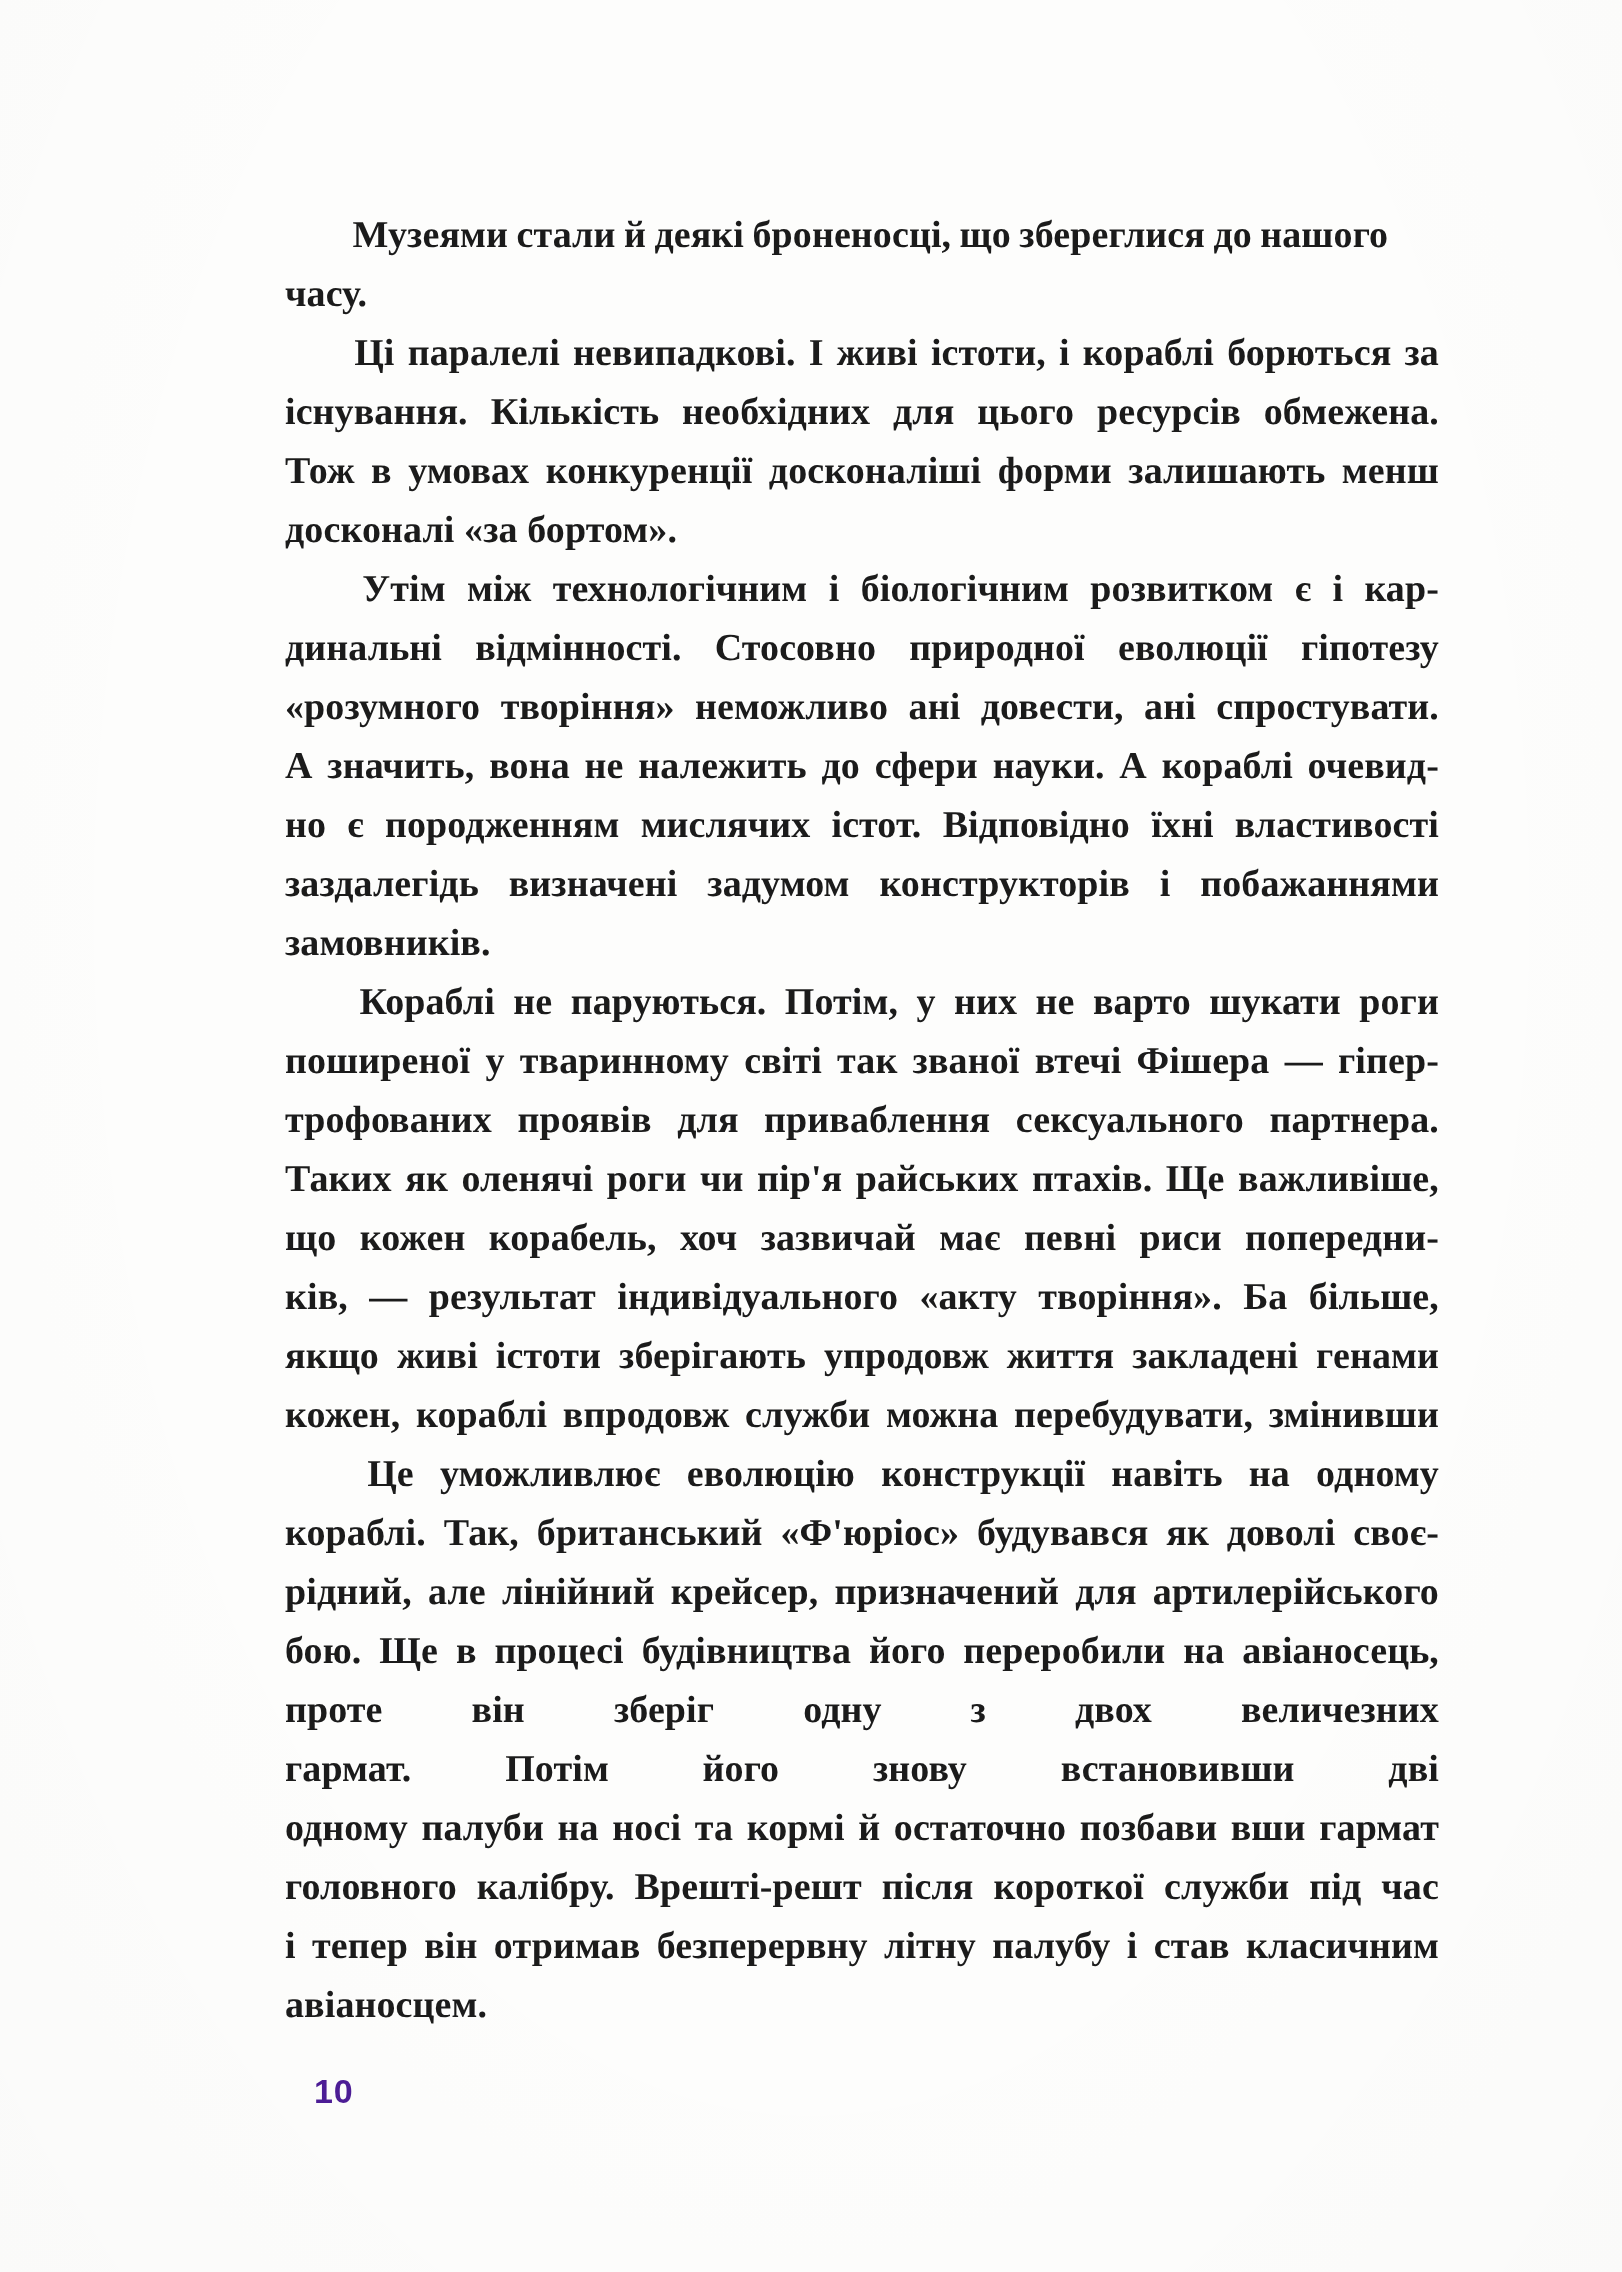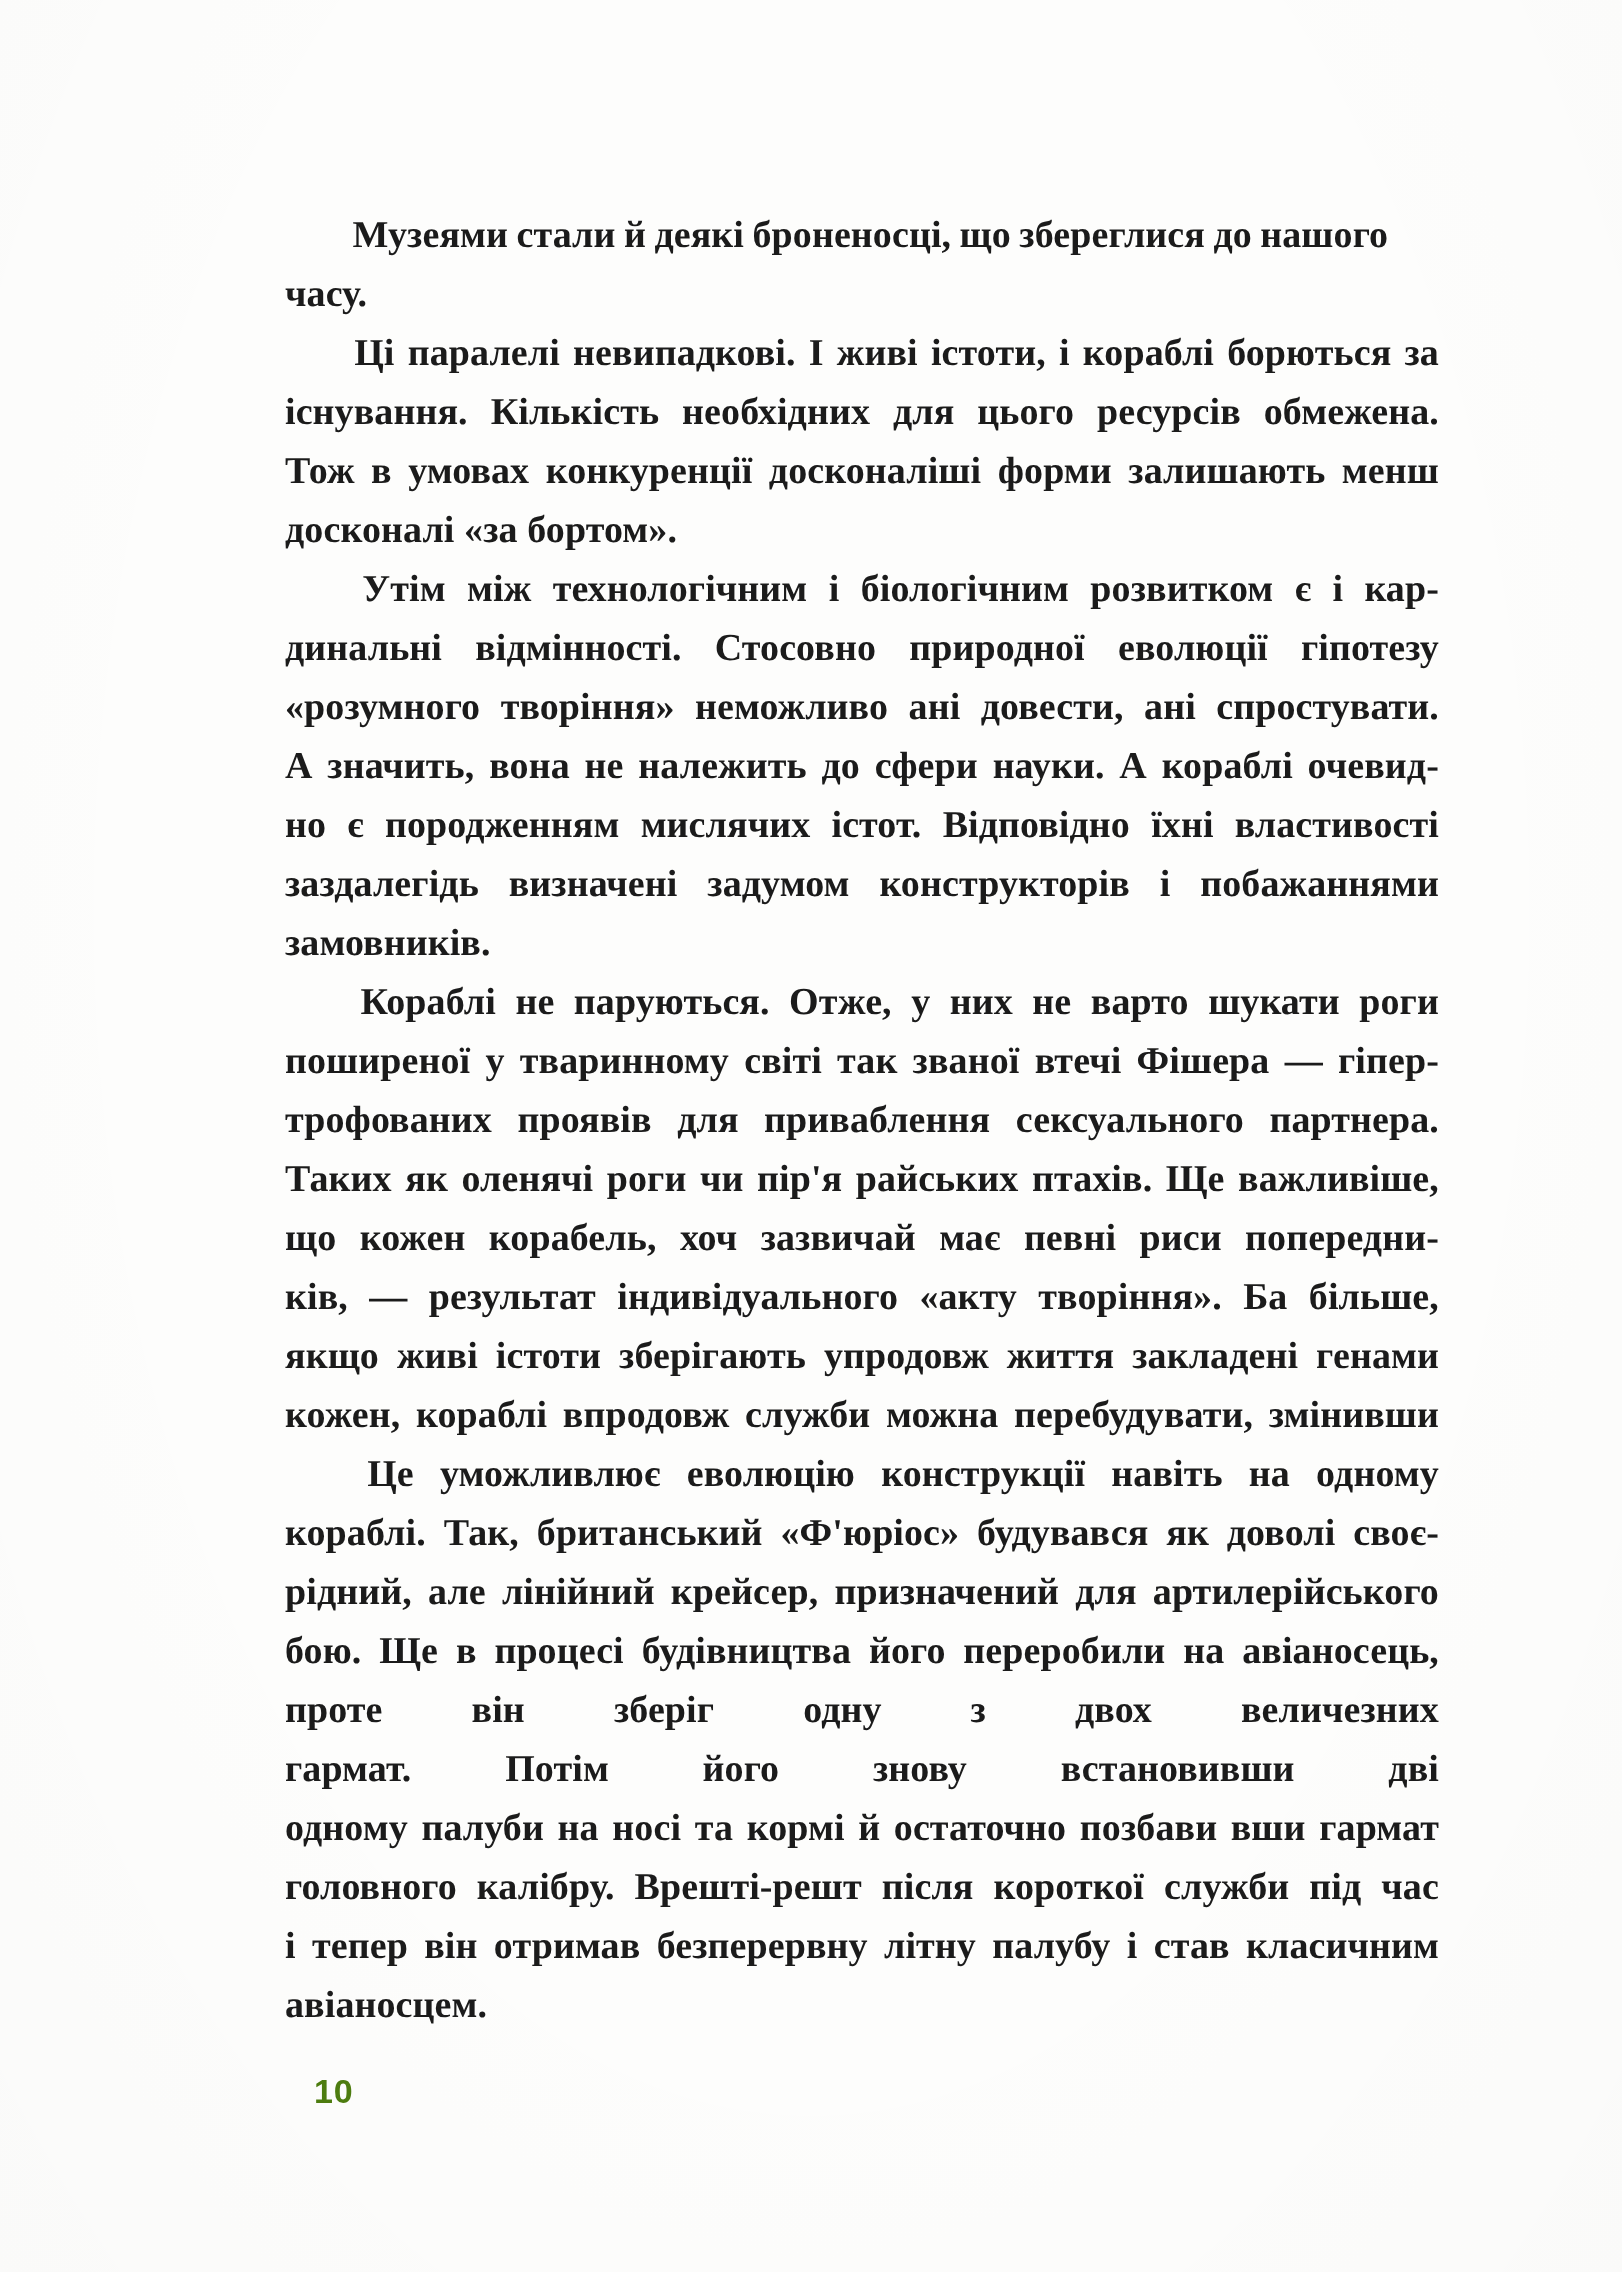--- a/index.html
+++ b/index.html
@@ -65,21 +65,21 @@
   .line.justify > span {
     white-space: pre;
   }
 
   .page-number {
     position: absolute;
     left: 314px;
     top: 2072px;
     font-size: 34px;
     font-weight: 700;
-    color: #4d7c0f;
+    color: #4c1d95;
     font-family: "Liberation Sans", sans-serif;
     letter-spacing: 0.8px;
   }
 </style>
 </head>
 <body>
 
 <div class="page">
 
   <div class="text-block">
@@ -214,21 +214,21 @@
         </span>
       <span class="line">замовників.</span>
     </p>
 
     <p class="paragraph">
       <span class="line justify">
           <span style="display: inline-block; width: 56px;"></span>
           <span>Кораблі</span>
           <span>не</span>
           <span>паруються.</span>
-          <span>Отже,</span>
+          <span>Потім,</span>
           <span>у</span>
           <span>них</span>
           <span>не</span>
           <span>варто</span>
           <span>шукати</span>
           <span>роги</span>
         </span>
       <span class="line justify">
           <span>поширеної</span>
           <span>у</span>

